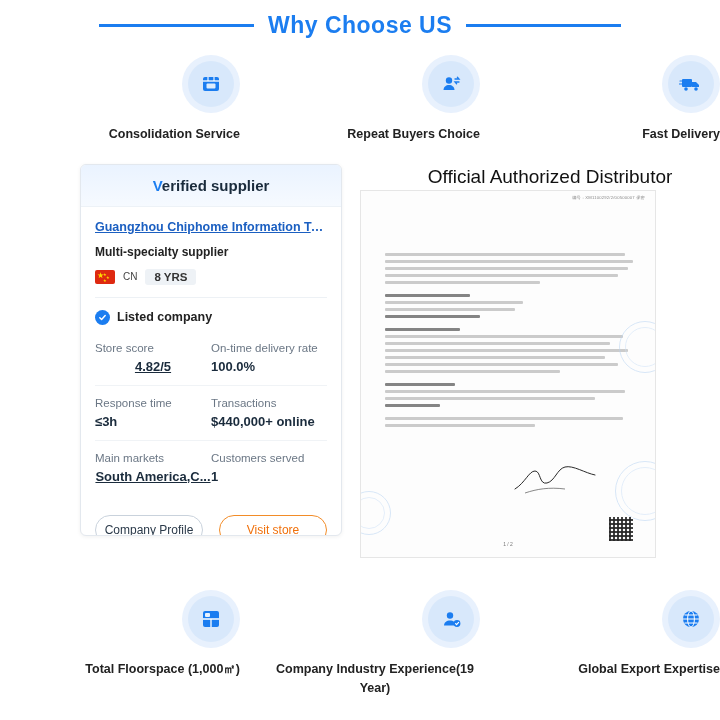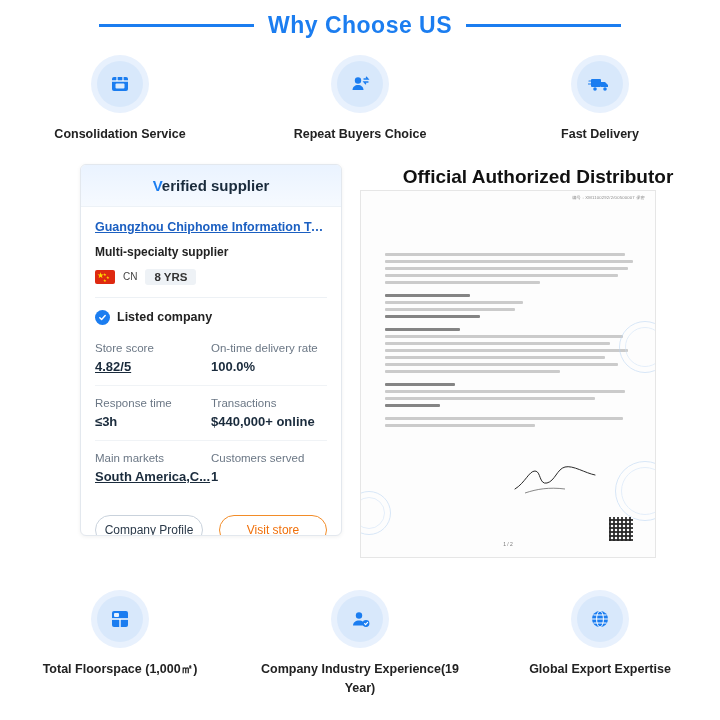--- a/index.html
+++ b/index.html
@@ -34,21 +34,21 @@
 
   
   .feature-row {
     position: absolute; left: 0; width: 720px;
     display: flex;
   }
   .feature-row.top { top: 55px; }
   .feature-row.bottom { top: 590px; }
   .feature {
     flex: 1 1 0;
-    display: flex; flex-direction: column; align-items: center;
+    display: flex; flex-direction: column; align-items: flex-end;
   }
   .feat-badge {
     width: 58px; height: 58px; border-radius: 50%;
     background: #e8f1fd;
     display: flex; align-items: center; justify-content: center;
     position: relative;
   }
   .feat-badge::after {
     content: "";
     position: absolute; inset: 6px;
@@ -136,38 +136,38 @@
     padding: 11px 0;
     border-bottom: 1px solid #f0f3f6;
   }
   .stat-row:last-child { border-bottom: none; }
   .stat-cell { flex: 1 1 0; }
   .stat-label { font-size: 11.5px; color: #6b7785; }
   .stat-value {
     margin-top: 5px;
     font-size: 13px; font-weight: bold; color: #1a2b3c;
   }
-  .stat-value.ul { text-decoration: underline; }
+  .stat-value.ul { text-decoration: underline; text-align: center; }
   .sc-buttons {
     display: flex; gap: 16px;
     padding: 10px 14px 14px 14px;
   }
   .btn {
     flex: 1 1 0; height: 30px; border-radius: 16px;
     display: flex; align-items: center; justify-content: center;
     font-size: 12px; cursor: pointer; background: #fff;
   }
   .btn-outline { border: 1px solid #c9d2dc; color: #2b3a4a; }
   .btn-accent { border: 1px solid #f28c28; color: #f0700a; }
 
   
   .doc-title {
-    position: absolute; left: 368px; top: 166px; width: 340px;
+    position: absolute; left: 380px; top: 166px; width: 340px;
     text-align: center;
-    font-size: 19px; font-weight: bold; color: #111;
+    font-size: 19px; font-weight: normal; color: #111;
   }
   .doc {
     position: absolute;
     left: 360px; top: 190px;
     width: 296px; height: 368px;
     background: #fdfdfd;
     border: 1px solid #e6e6e6;
     overflow: hidden;
   }
   .doc-code {

